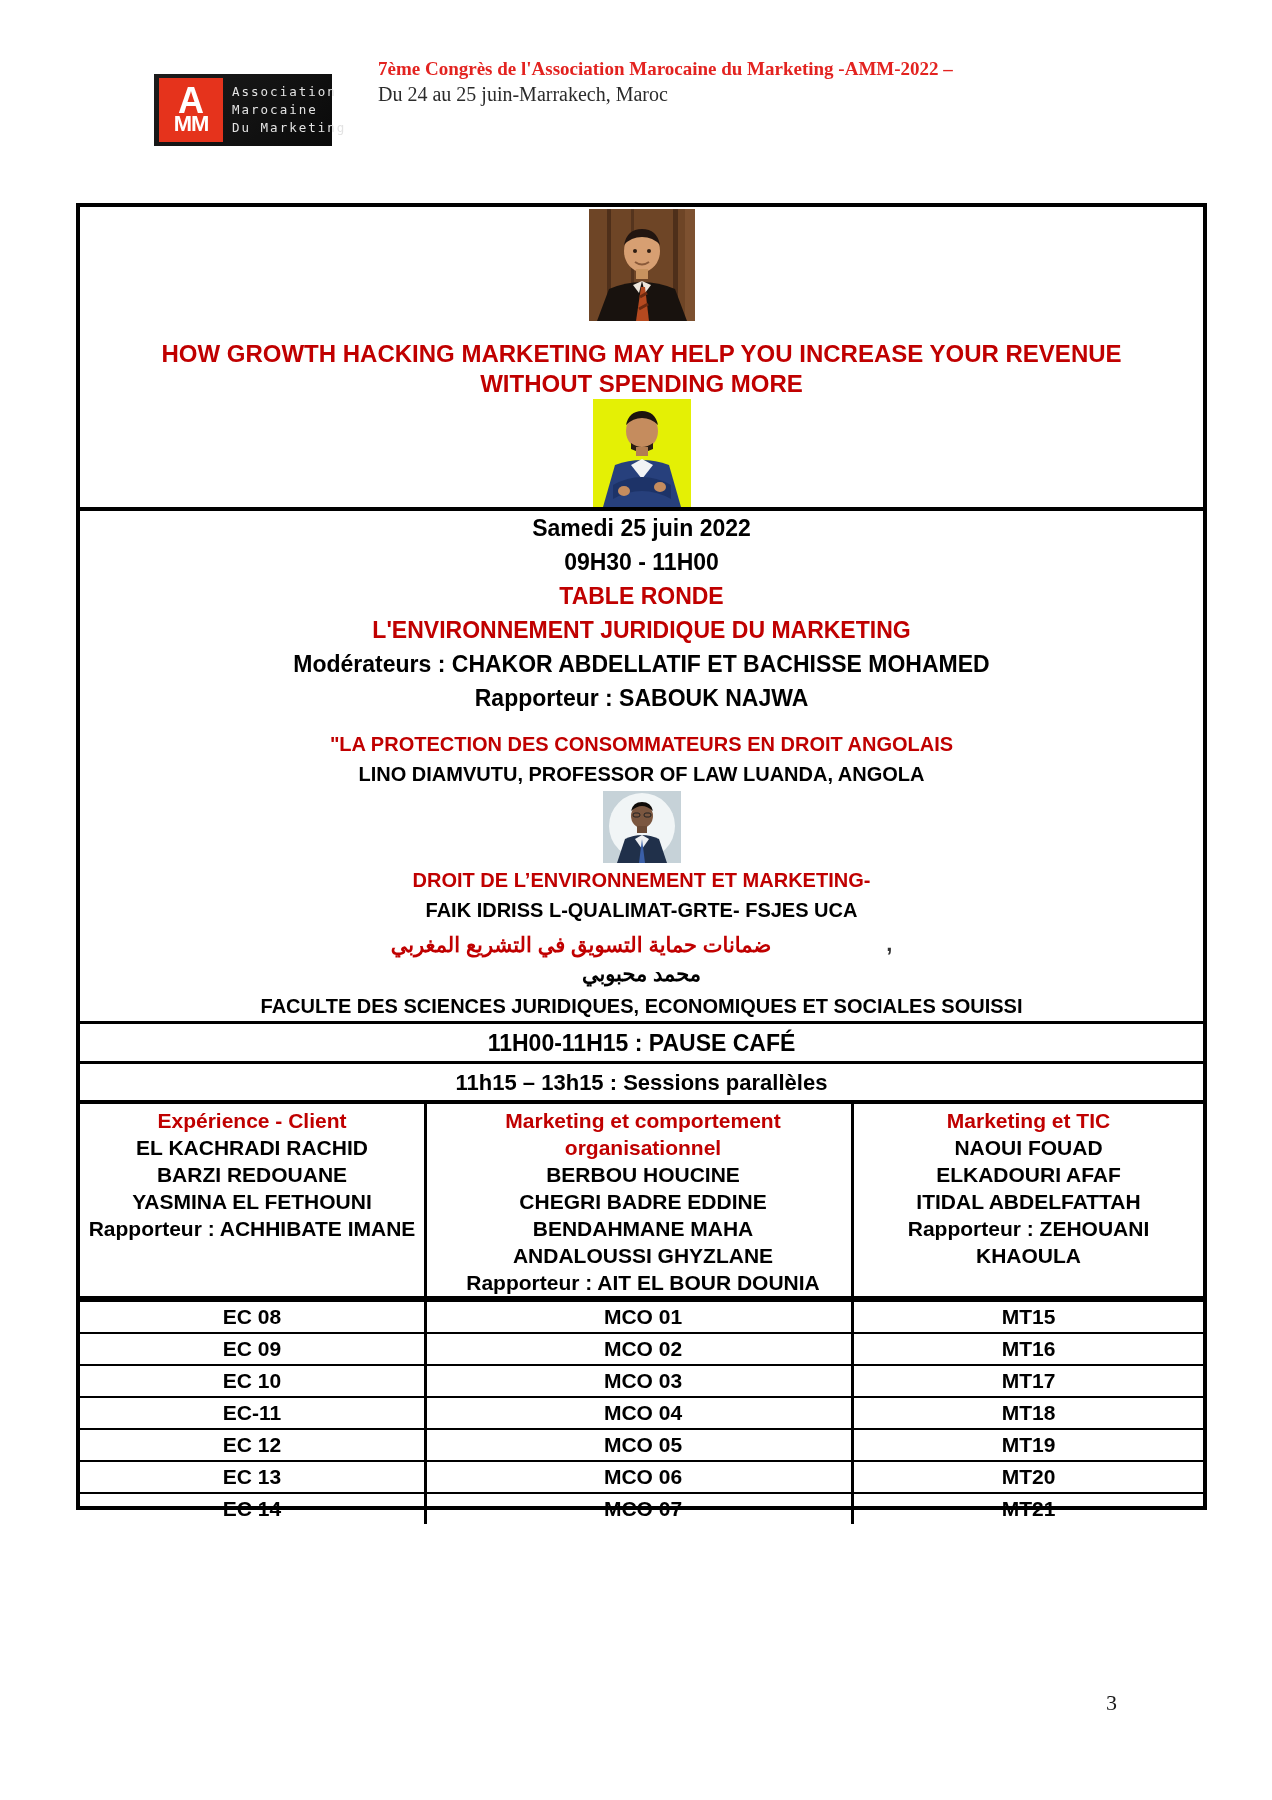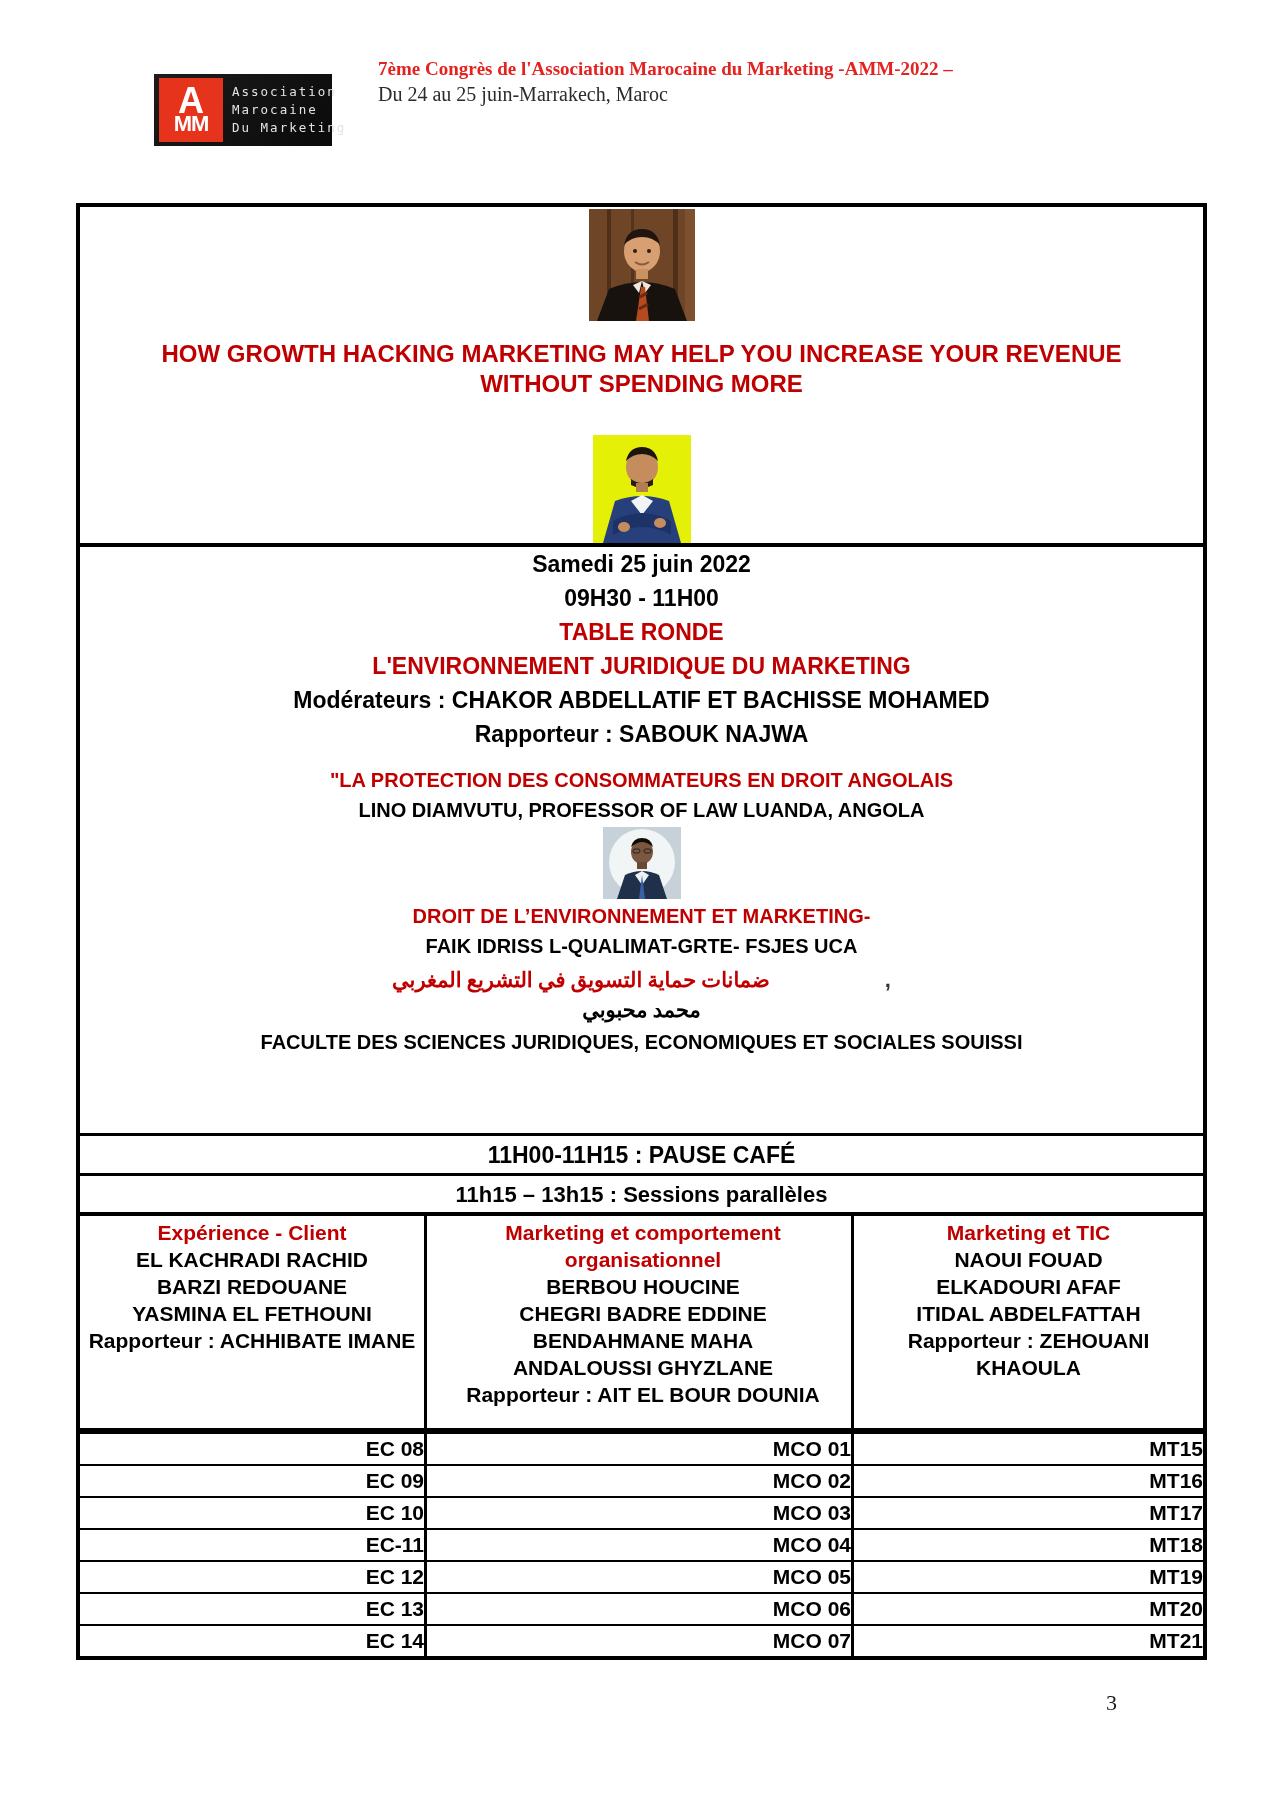--- a/index.html
+++ b/index.html
@@ -16,47 +16,47 @@
               background:#e5331c; display:flex; flex-direction:column; align-items:center; justify-content:center; }
   .logo-a  { color:#fff; font-weight:bold; font-size:36px; line-height:30px; }
   .logo-mm { color:#fff; font-weight:bold; font-size:22px; line-height:20px; letter-spacing:-1px; margin-top:-2px; }
   .logo-text { position:absolute; left:78px; top:9px; color:#e3e3e3;
                font-family:"DejaVu Sans Mono", monospace; font-size:12.5px; line-height:18px; letter-spacing:2px; white-space:nowrap; }
   .hdr-text { position:absolute; left:378px; top:56px; }
   .hdr-red  { font-family:"Liberation Serif", serif; font-weight:bold; font-size:19px; line-height:25px; color:#e32320; }
   .hdr-sub  { font-family:"Liberation Serif", serif; font-size:20px; line-height:26px; color:#2b2b2b; }
 
   
-  .tbl { position:absolute; left:76px; top:203px; width:1131px; height:1457px;
+  .tbl { position:absolute; left:76px; top:203px; width:1131px; height:1307px;
          border:4px solid #000; display:flex; flex-direction:column; text-align:center; }
   .secA { height:340px; border-bottom:4px solid #000; display:flex; flex-direction:column; align-items:center; }
   .secB { flex:1; border-bottom:3px solid #000; display:flex; flex-direction:column; align-items:center; }
   .big { font-size:23px; font-weight:bold; line-height:34px; }
   .med { font-size:20px; font-weight:bold; line-height:30px; }
   .red { color:#c00000; }
   .titleA { font-size:24px; font-weight:bold; color:#c00000; line-height:30px; margin-top:18px; }
   .speakerA { font-size:22px; font-weight:bold; margin-top:2px; line-height:28px; }
-  .ar { font-family:Liberation Serif, serif; font-weight:bold; font-size:21px; direction:rtl; }
+  .ar { font-family:Liberation Sans, sans-serif; font-weight:bold; font-size:21px; direction:rtl; }
   .ar-row { display:flex; align-items:flex-end; justify-content:center; height:32px; }
   .ar-comma { font-size:22px; font-weight:bold; color:#333; margin-left:115px; line-height:26px; }
 
   .rowline { height:40px; line-height:38px; font-size:23px; font-weight:bold; }
   .pause   { border-bottom:3px solid #000; }
   .parallel{ border-bottom:4px solid #000; font-size:22px; }
 
   .cols { height:216px; display:flex; border-bottom:4px solid #000; }
   .col  { padding-top:3px; font-size:21px; font-weight:bold; line-height:27px; }
   .col1 { width:344px; }
   .col2 { width:430px; border-left:3px solid #000; border-right:3px solid #000;padding-left:8px; }
   .col3 { flex:1; }
   .rap2 { max-width:370px; margin:0 auto; }
 
   .crow { height:32px; display:flex; border-top:2px solid #000; font-size:21px; font-weight:bold; }
   .crow:first-child { border-top:0; }
-  .ccell { line-height:30px;text-align:right; }
+  .ccell { line-height:30px; }
 
   .pagenum { position:absolute; left:1106px; top:1690px; font-family:"Liberation Serif", serif; font-size:22px; color:#1a1a1a; }
 
   svg { display:block; }
   .ph1 { margin-top:2px; }
   .ph2 { margin-top:auto; margin-bottom:0; }
   .ph3 { margin:2px auto; }
   .gap22 { }
   .gap14 { margin-top:14px; }
   .padtop { }

